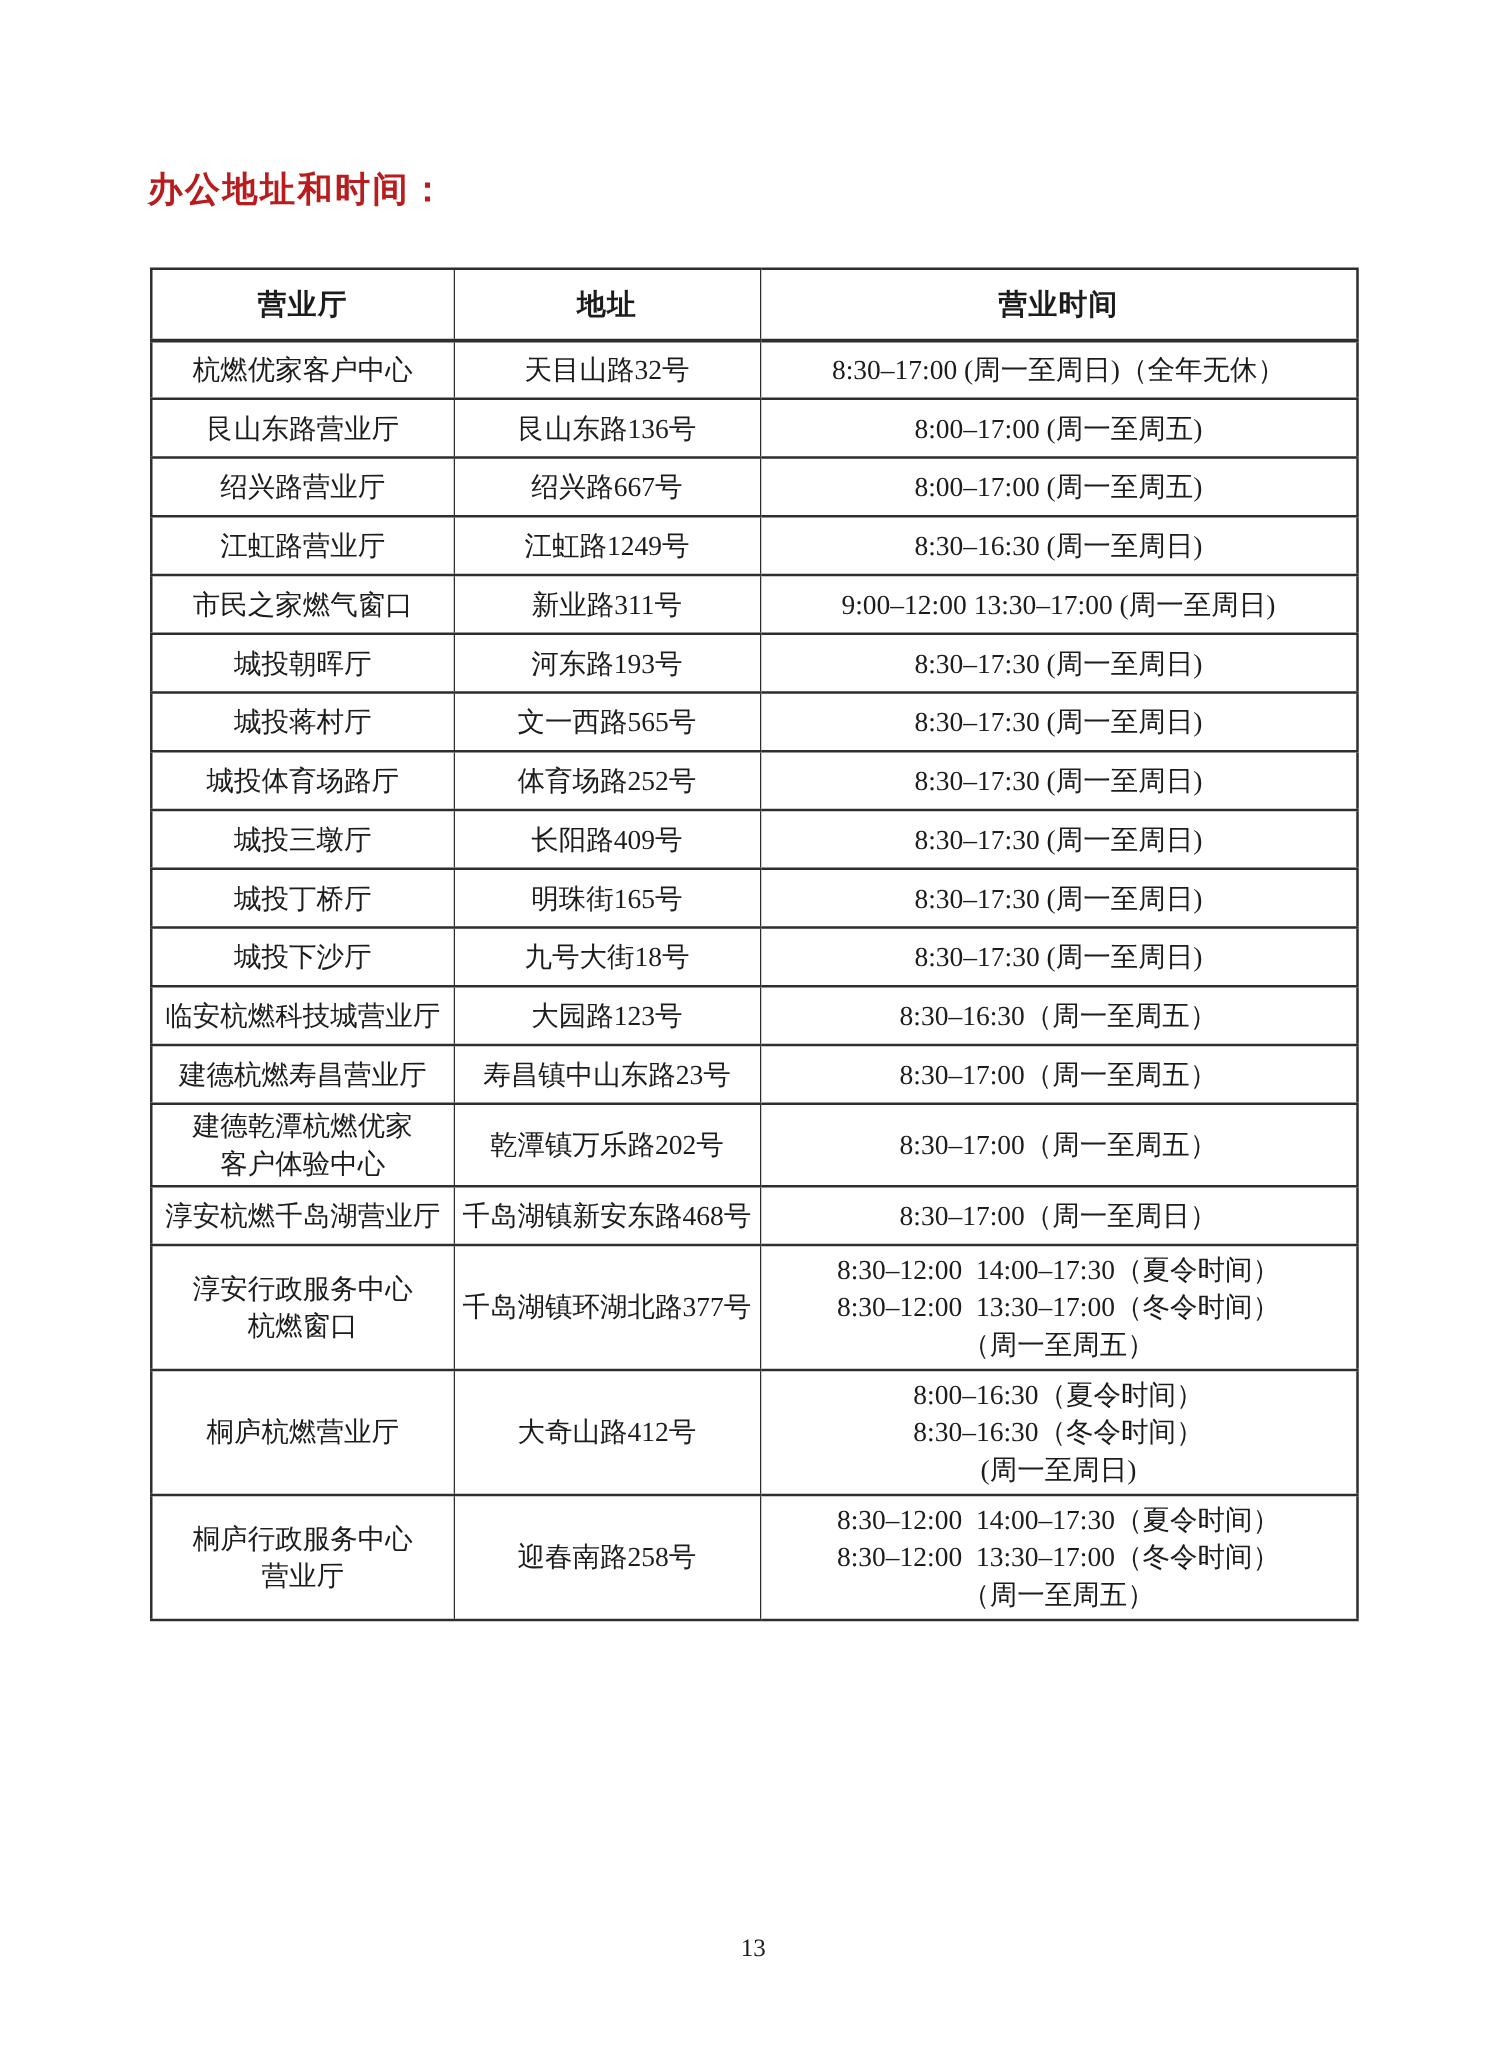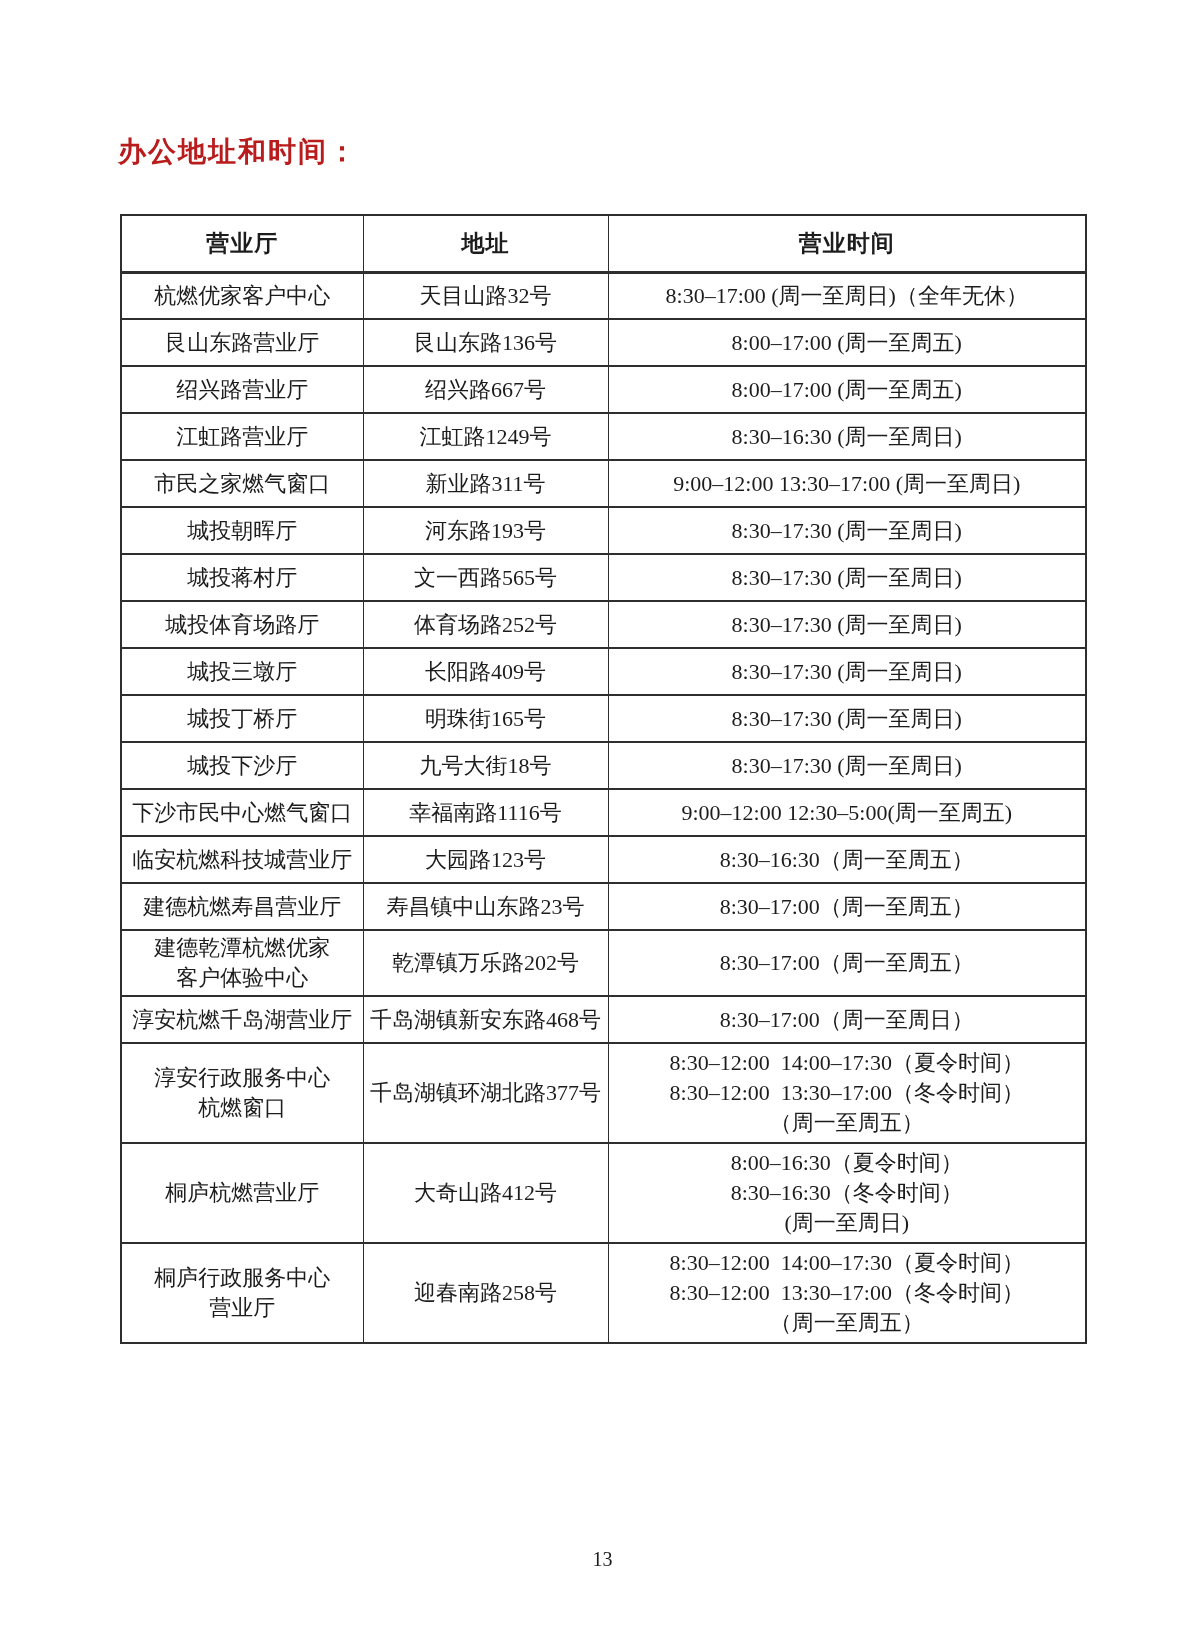--- a/index.html
+++ b/index.html
@@ -213,31 +213,20 @@
           </td>
           <td>
             <div>九号大街18号</div>
           </td>
           <td>
             <div>8:30–17:30 (周一至周日)</div>
           </td>
         </tr>
         <tr class="rows-1">
           <td>
-            <div>下沙市民中心燃气窗口</div>
-          </td>
-          <td>
-            <div>幸福南路1116号</div>
-          </td>
-          <td>
-            <div>9:00–12:00 12:30–5:00(周一至周五)</div>
-          </td>
-        </tr>
-        <tr class="rows-1">
-          <td>
             <div>临安杭燃科技城营业厅</div>
           </td>
           <td>
             <div>大园路123号</div>
           </td>
           <td>
             <div>8:30–16:30（周一至周五）</div>
           </td>
         </tr>
         <tr class="rows-1">

